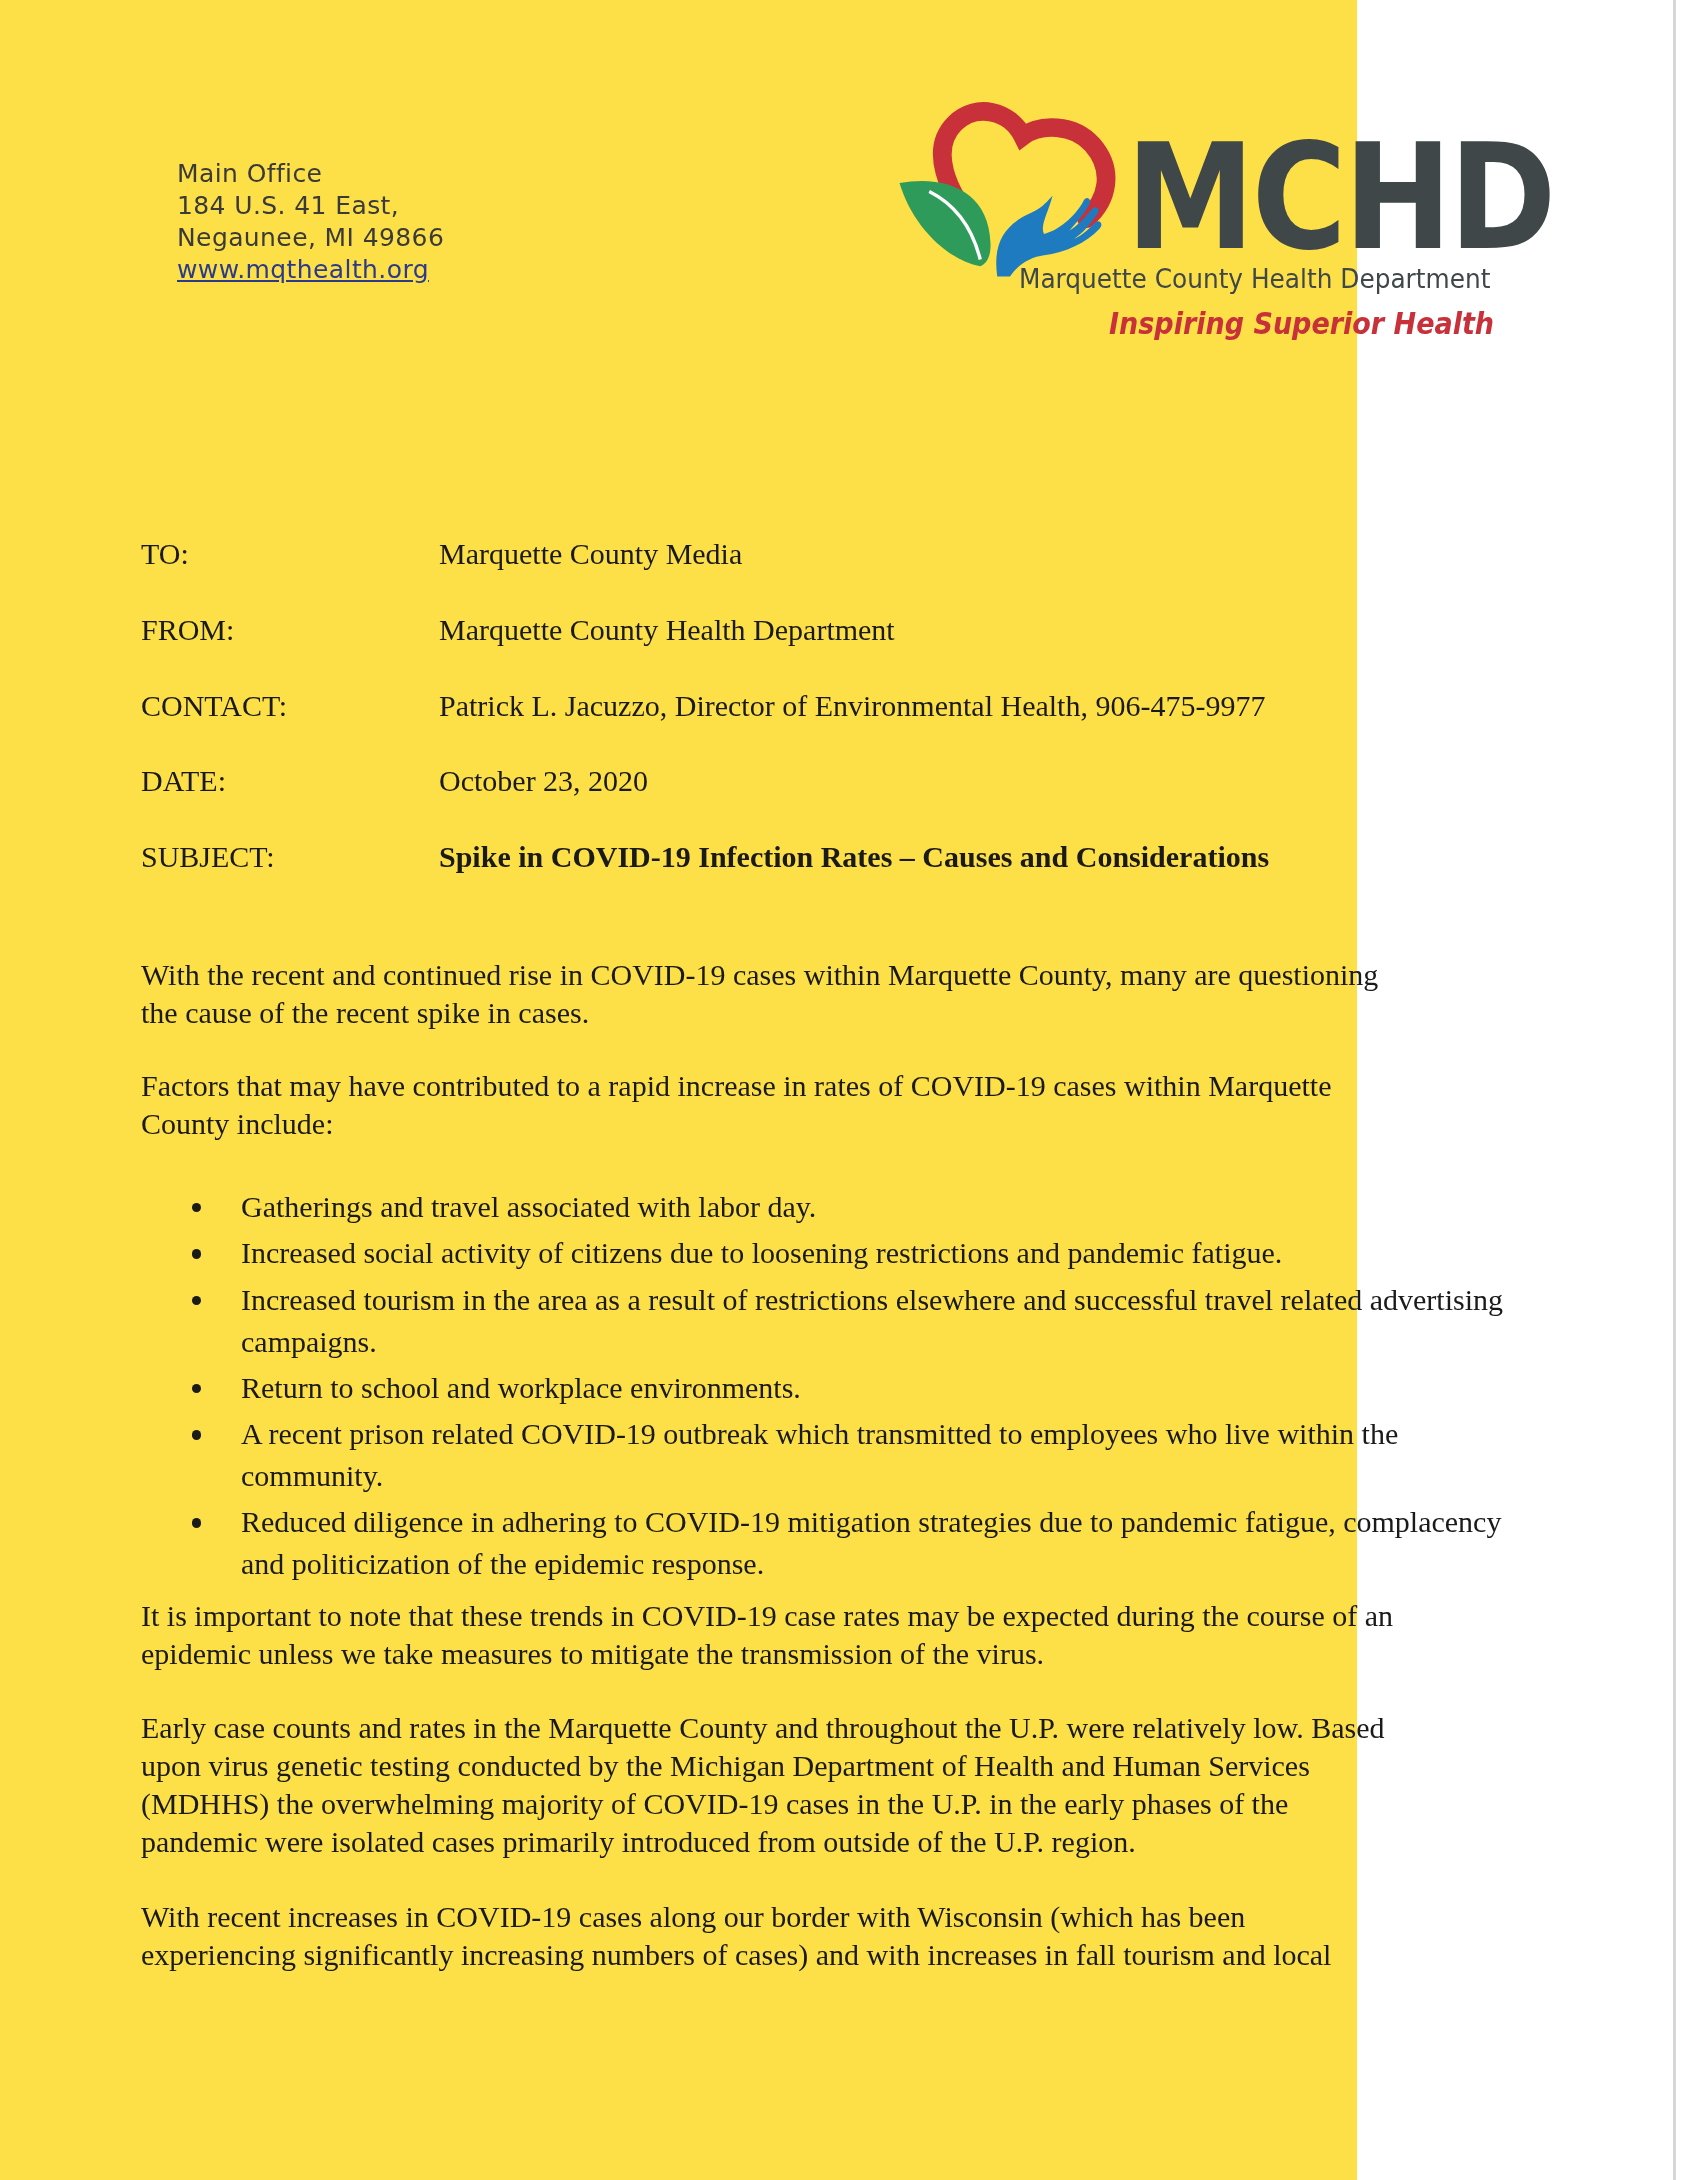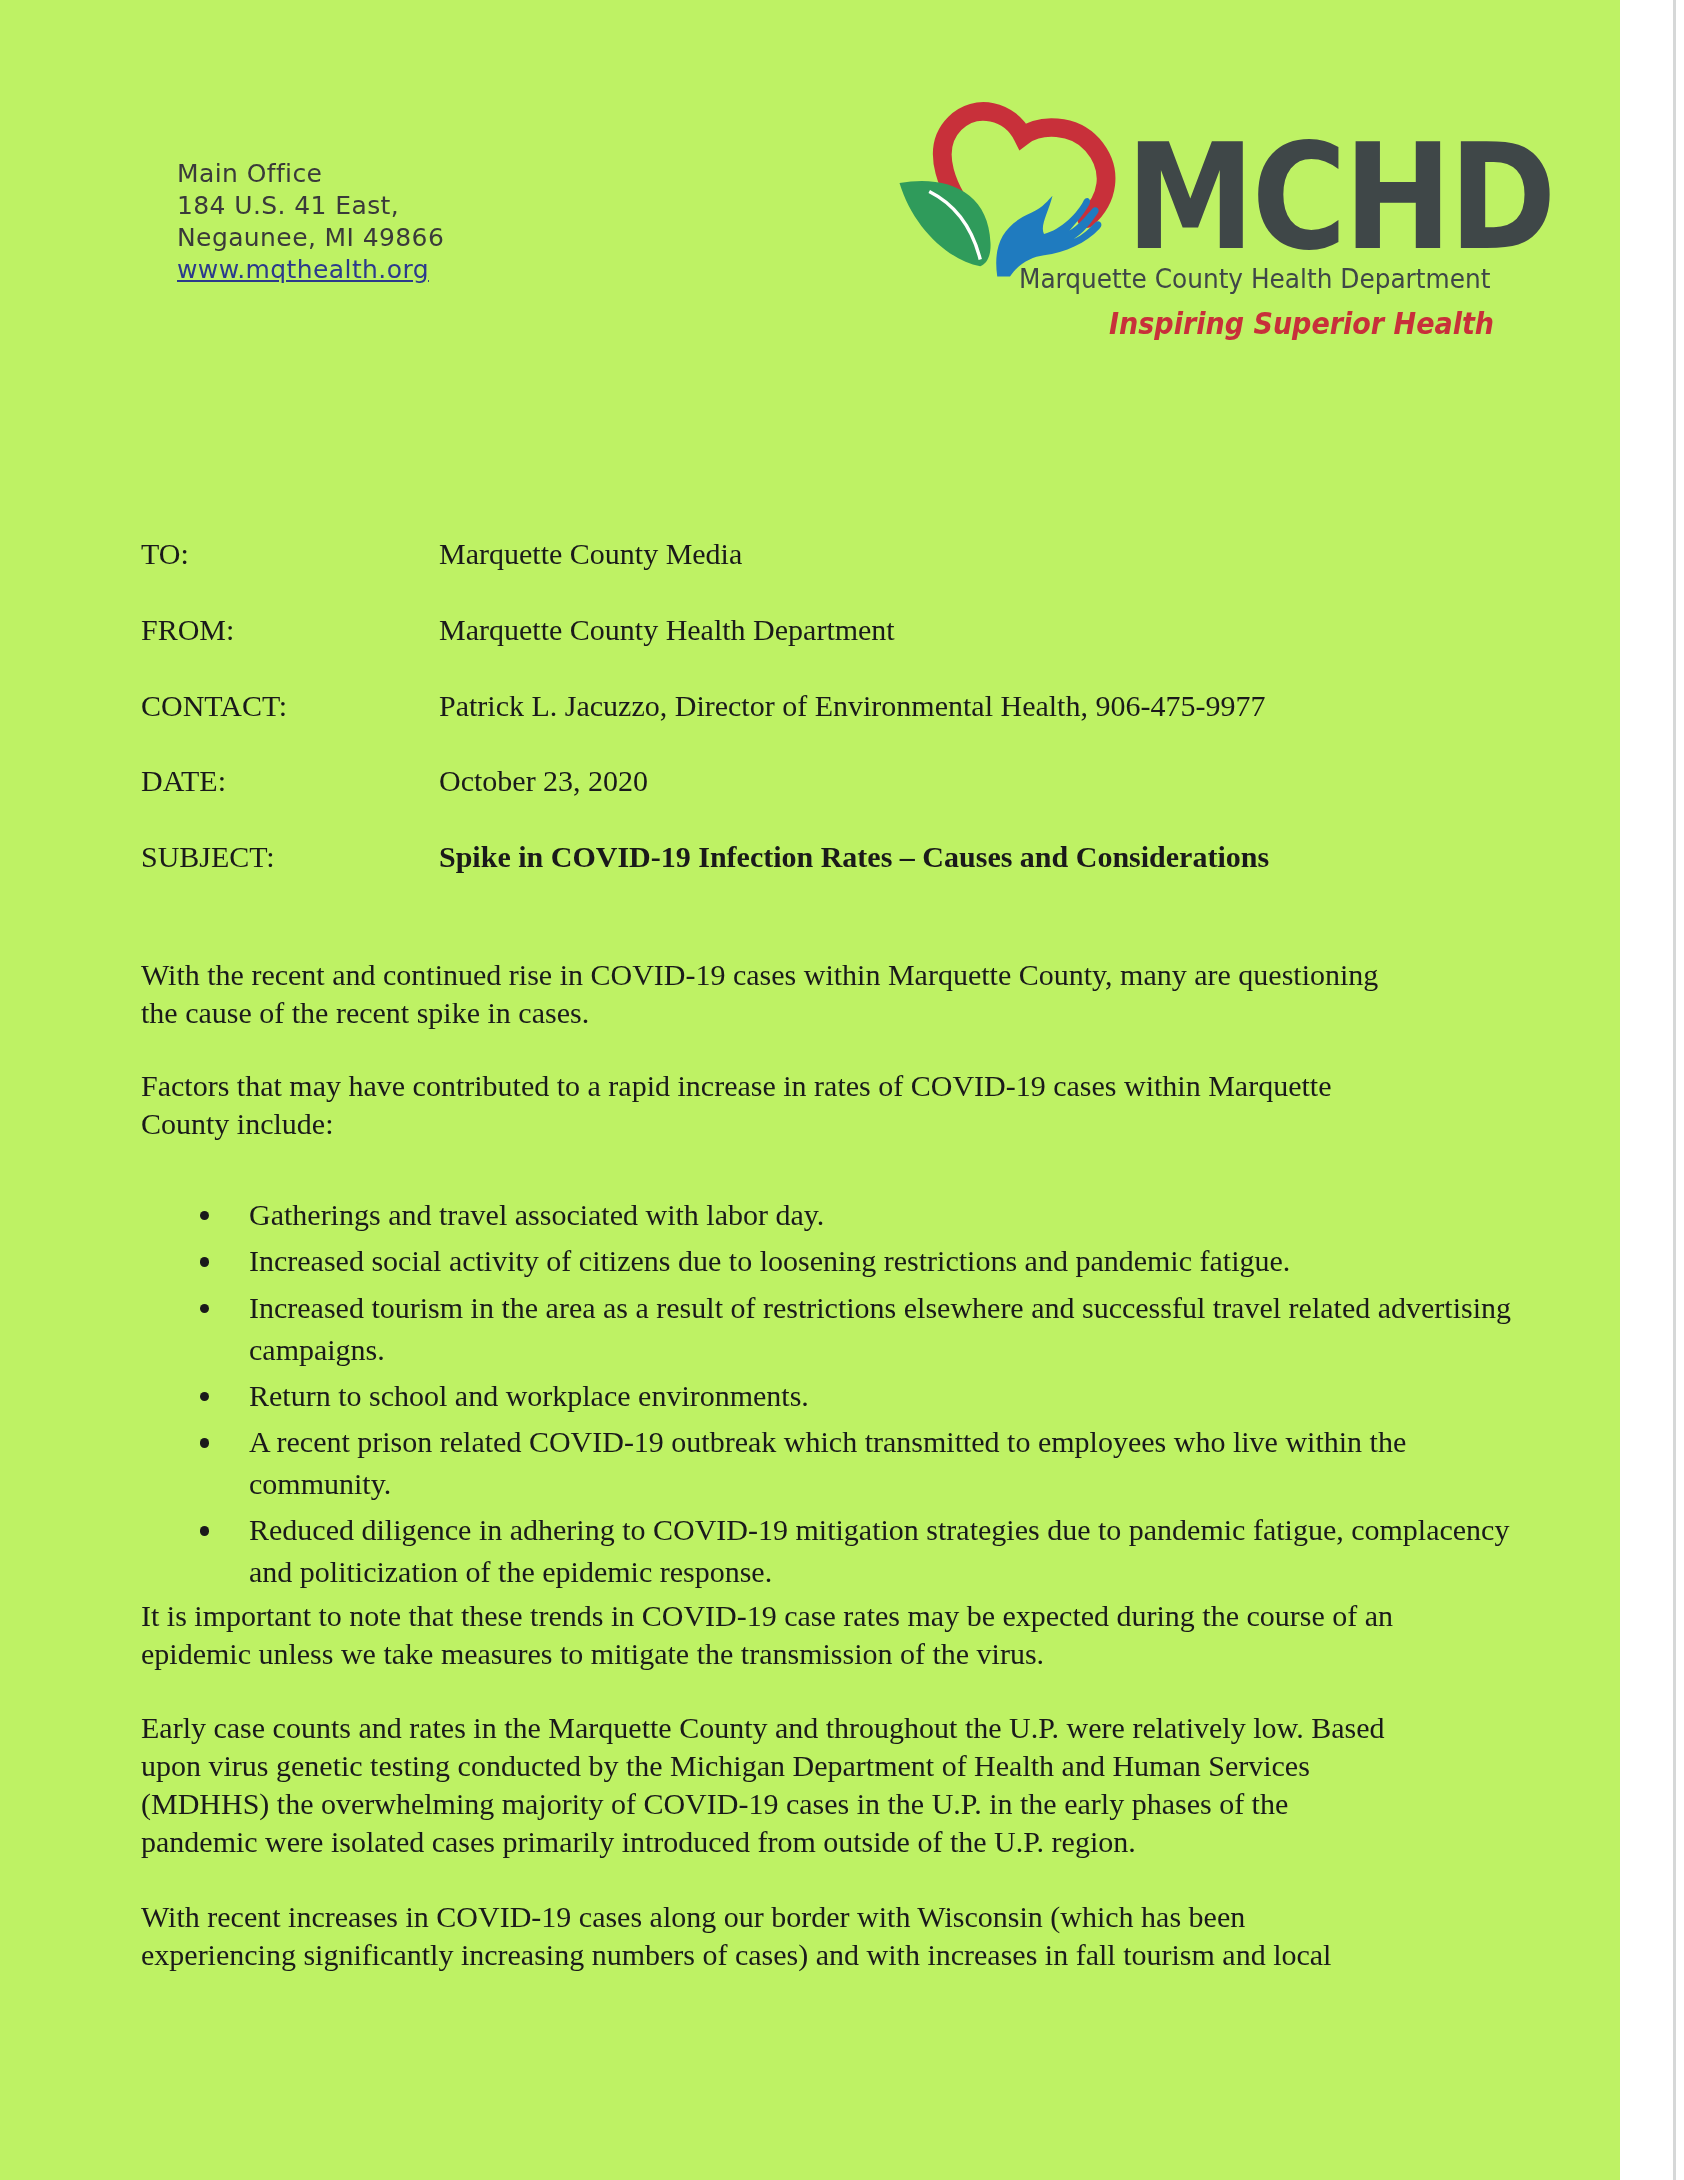--- a/index.html
+++ b/index.html
@@ -1,17 +1,17 @@
 <!DOCTYPE html>
 <html style="font-size:13.6px"><head>
 <meta charset="utf-8">
 <style>
   html, body { margin: 0; padding: 0; background: #ffffff; }
   body { width: 1685px; height: 2181px; position: relative; overflow: hidden; color: #1a1a1a; }
-  .page { position: absolute; left: 0; top: 0; width: 1620px; height: 2181px; background: #bef264; }
+  .page { position: absolute; left: 0; top: 0; width: 1357px; height: 2181px; background: #fde047; }
   .edge-line { position: absolute; left: 1673px; top: 0; width: 2.6px; height: 2181px; background: #d6d8d8; }
 
   .address { position: absolute; left: 177px; top: 158px; font-family: "DejaVu Sans", sans-serif; font-size: 25px; line-height: 32px; color: #3a3a3a; letter-spacing: 0.4px; }
   .address div { white-space: nowrap; }
   .address a { color: #2b3a8c; text-decoration: underline; }
 
   .logo { position: absolute; left: 886px; top: 98px; width: 630px; height: 264px; }
   .logo svg.mark { position: absolute; left: 8.5px; top: 0; }
   .logo .mchd { position: absolute; left: 240px; top: 25.6px; font-family: "DejaVu Sans", sans-serif; font-weight: bold; font-size: 147px; line-height: 147px; color: #3f4748; letter-spacing: -3.4px; transform: scaleX(0.88); transform-origin: left top; }
   .logo .dept { position: absolute; left: 133px; top: 165px; font-family: "DejaVu Sans", sans-serif; font-size: 26.4px; color: #3f4748; white-space: nowrap; transform: scaleX(0.94); transform-origin: left top; }
@@ -21,21 +21,21 @@
   .banner .title { position: absolute; left: 0; right: 0; top: 5.1px; text-align: center; font-family: "DejaVu Sans", sans-serif; font-weight: bold; font-size: 48px; line-height: 56px; color: #151515; transform: scaleX(0.86); }
 
   .memo { position: absolute; left: 141px; top: 535px; font-family: "Liberation Serif", serif; font-size: 30px; color: #1a1a1a; }
   .memo .row { position: absolute; left: 0; white-space: nowrap; height: 37px; line-height: 37px; }
   .memo .label { position: absolute; left: 0; width: 290px; }
   .memo .value { position: absolute; left: 298px; }
   .memo .value.bold { font-weight: bold; }
 
   .body { position: absolute; left: 141px; top: 956px; width: 1397px; font-family: "Liberation Serif", serif; font-size: 30px; line-height: 38px; color: #1a1a1a; }
   .body p { margin: 0; position: absolute; left: 0; width: 1397px; }
-  .bullets { position: absolute; left: 0; top: 230px; width: 1397px; margin: 8px; padding: 0; list-style: none; }
+  .bullets { position: absolute; left: 0; top: 230px; width: 1397px; margin: 0; padding: 0; list-style: none; }
   .bullets li { position: relative; padding-left: 100px; margin: 0 0 4.3px 0; line-height: 42px; }
   .bullets li .dot { position: absolute; left: 51px; top: 17px; width: 9.4px; height: 9.4px; border-radius: 50%; background: #1a1a1a; }
 </style>
 </head>
 <body>
 
 <div class="page">
   <div class="edge-line"></div>
 
   <div class="address">

